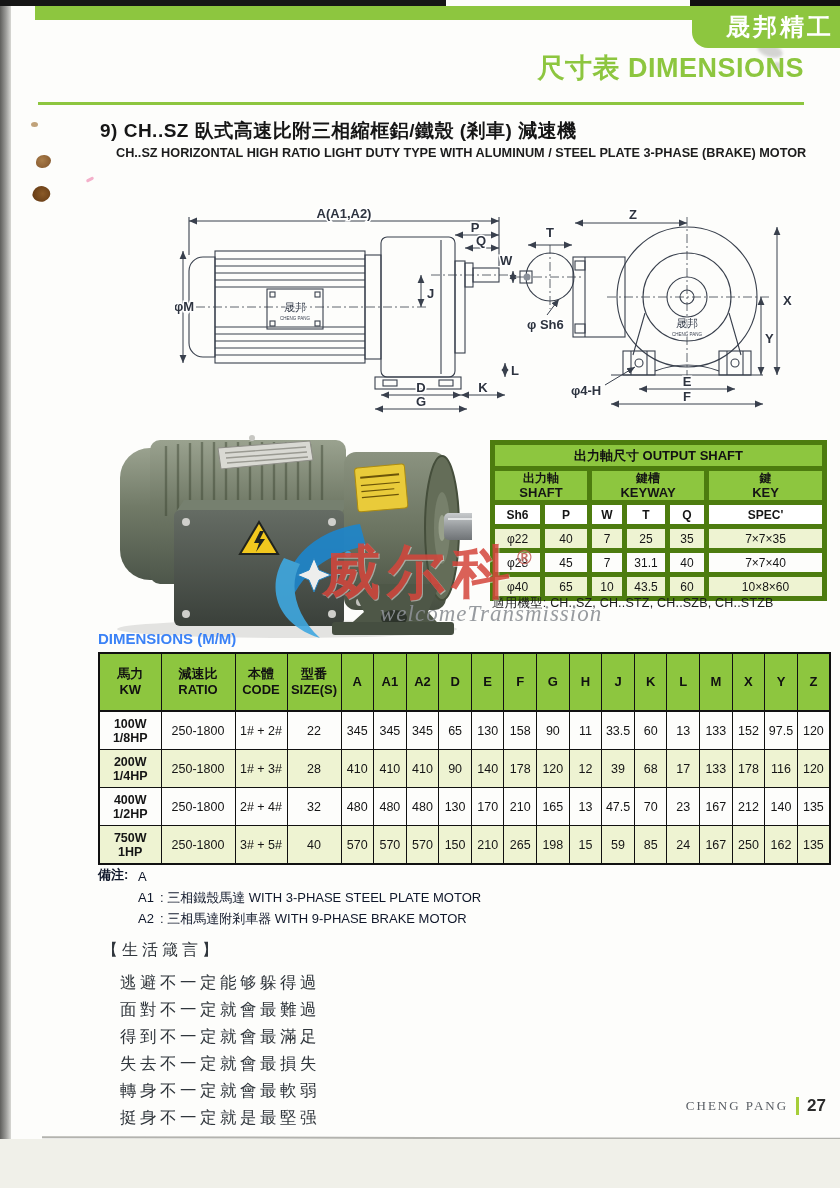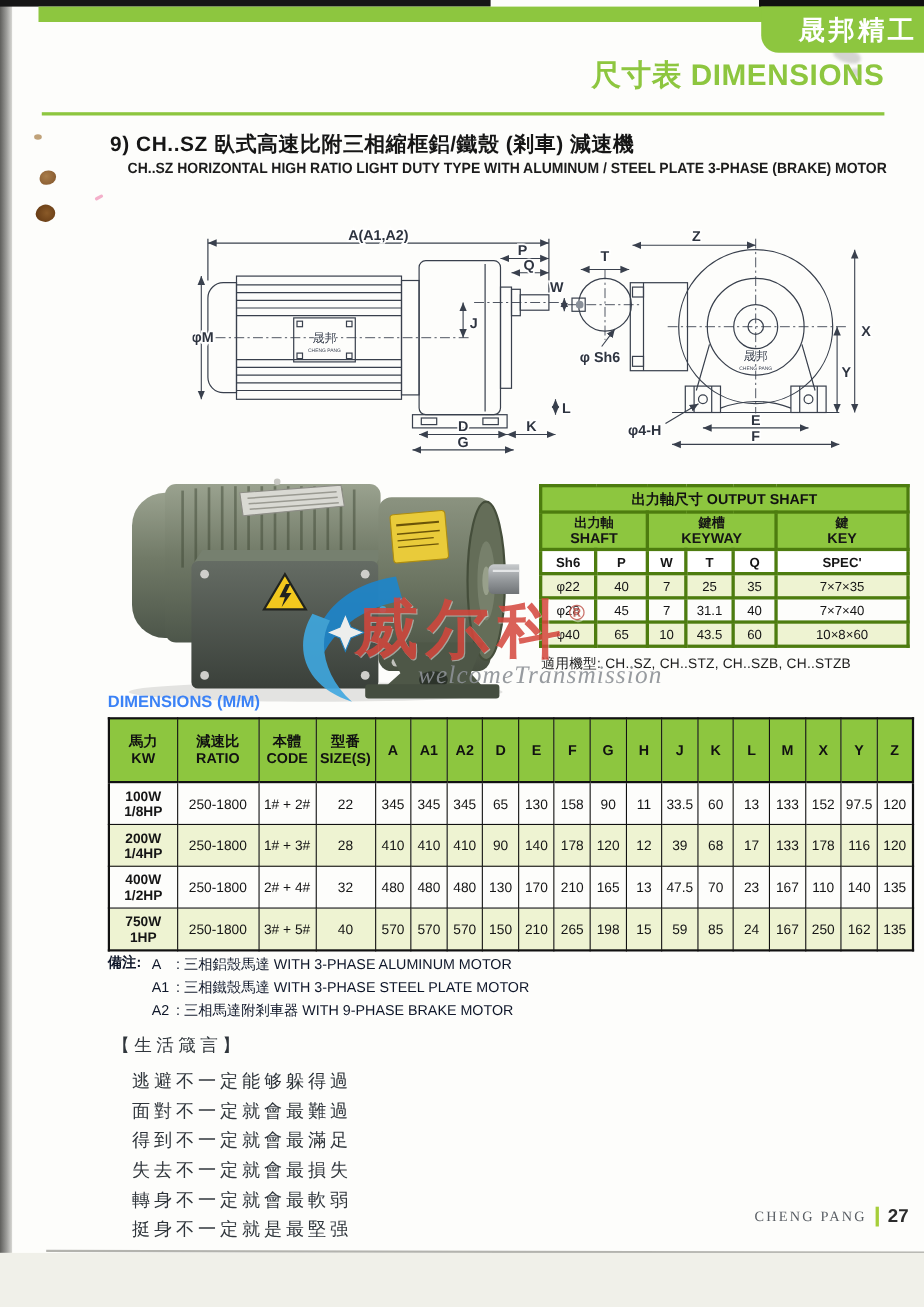--- a/index.html
+++ b/index.html
@@ -31,21 +31,21 @@
   .green-underline{left:38px;top:102px;width:766px;height:3px;background:#8dc63f;}
 
   .title-zh{left:100px;top:118px;font-size:19px;font-weight:bold;color:#161616;letter-spacing:.5px;}
   .title-en{left:116px;top:145px;font-size:13.5px;font-weight:bold;color:#1c1c1c;
     transform:scaleX(.94);transform-origin:left;white-space:nowrap;}
 
   
   .shaft-wrap{left:490px;top:440px;width:337px;}
   table{border-collapse:collapse;table-layout:fixed;width:100%;}
   .shaft-table{border:2px solid #111;}
-  .shaft-table th,.shaft-table td{border:3px solid #4d7c0f;text-align:center;padding:0;color:#151515;}
+  .shaft-table th,.shaft-table td{border:5px solid #4d7c0f;text-align:center;padding:0;color:#151515;}
   .shaft-table .t-title{background:#8dc63f;font-size:13px;font-weight:bold;height:21px;color:#111;}
   .shaft-table .t-group{background:#8dc63f;height:34px;padding-left:20px;}
   .shaft-table .t-group .zh{font-size:12px;font-weight:bold;line-height:14px;}
   .shaft-table .t-group .en{font-size:13px;font-weight:bold;line-height:15px;}
   .shaft-table .t-cols th{height:19px;font-size:12px;font-weight:bold;background:#fff;}
   .shaft-table tbody td{height:19px;font-size:12px;}
   .shaft-table tbody tr:nth-child(odd){background:#eef3d2;}
   .applicable{left:492px;top:595px;font-size:12.5px;color:#1c1c1c;letter-spacing:.2px;}
 
   
@@ -518,21 +518,21 @@
       <td>480</td>
       <td>130</td>
       <td>170</td>
       <td>210</td>
       <td>165</td>
       <td>13</td>
       <td>47.5</td>
       <td>70</td>
       <td>23</td>
       <td>167</td>
-      <td>110</td>
+      <td>212</td>
       <td>140</td>
       <td>135</td>
     </tr>
 
     <tr>
       <td class="rowhead">750W
 1HP</td>
       <td>250-1800</td>
       <td>3# + 5#</td>
       <td>40</td>
@@ -555,21 +555,20 @@
   </tbody>
     </table>
   </div>
 
   <div class="abs notes">
     <div class="notes-row">
       <div class="notes-label">備注:</div>
       <div id="notes-list">
     <div class="note-line">
       <span class="note-code">A</span>
-      <span>: 三相鋁殼馬達 WITH 3-PHASE ALUMINUM MOTOR</span>
     </div>
 
     <div class="note-line">
       <span class="note-code">A1</span>
       <span>: 三相鐵殼馬達 WITH 3-PHASE STEEL PLATE MOTOR</span>
     </div>
 
     <div class="note-line">
       <span class="note-code">A2</span>
       <span>: 三相馬達附剎車器 WITH 9-PHASE BRAKE MOTOR</span>

